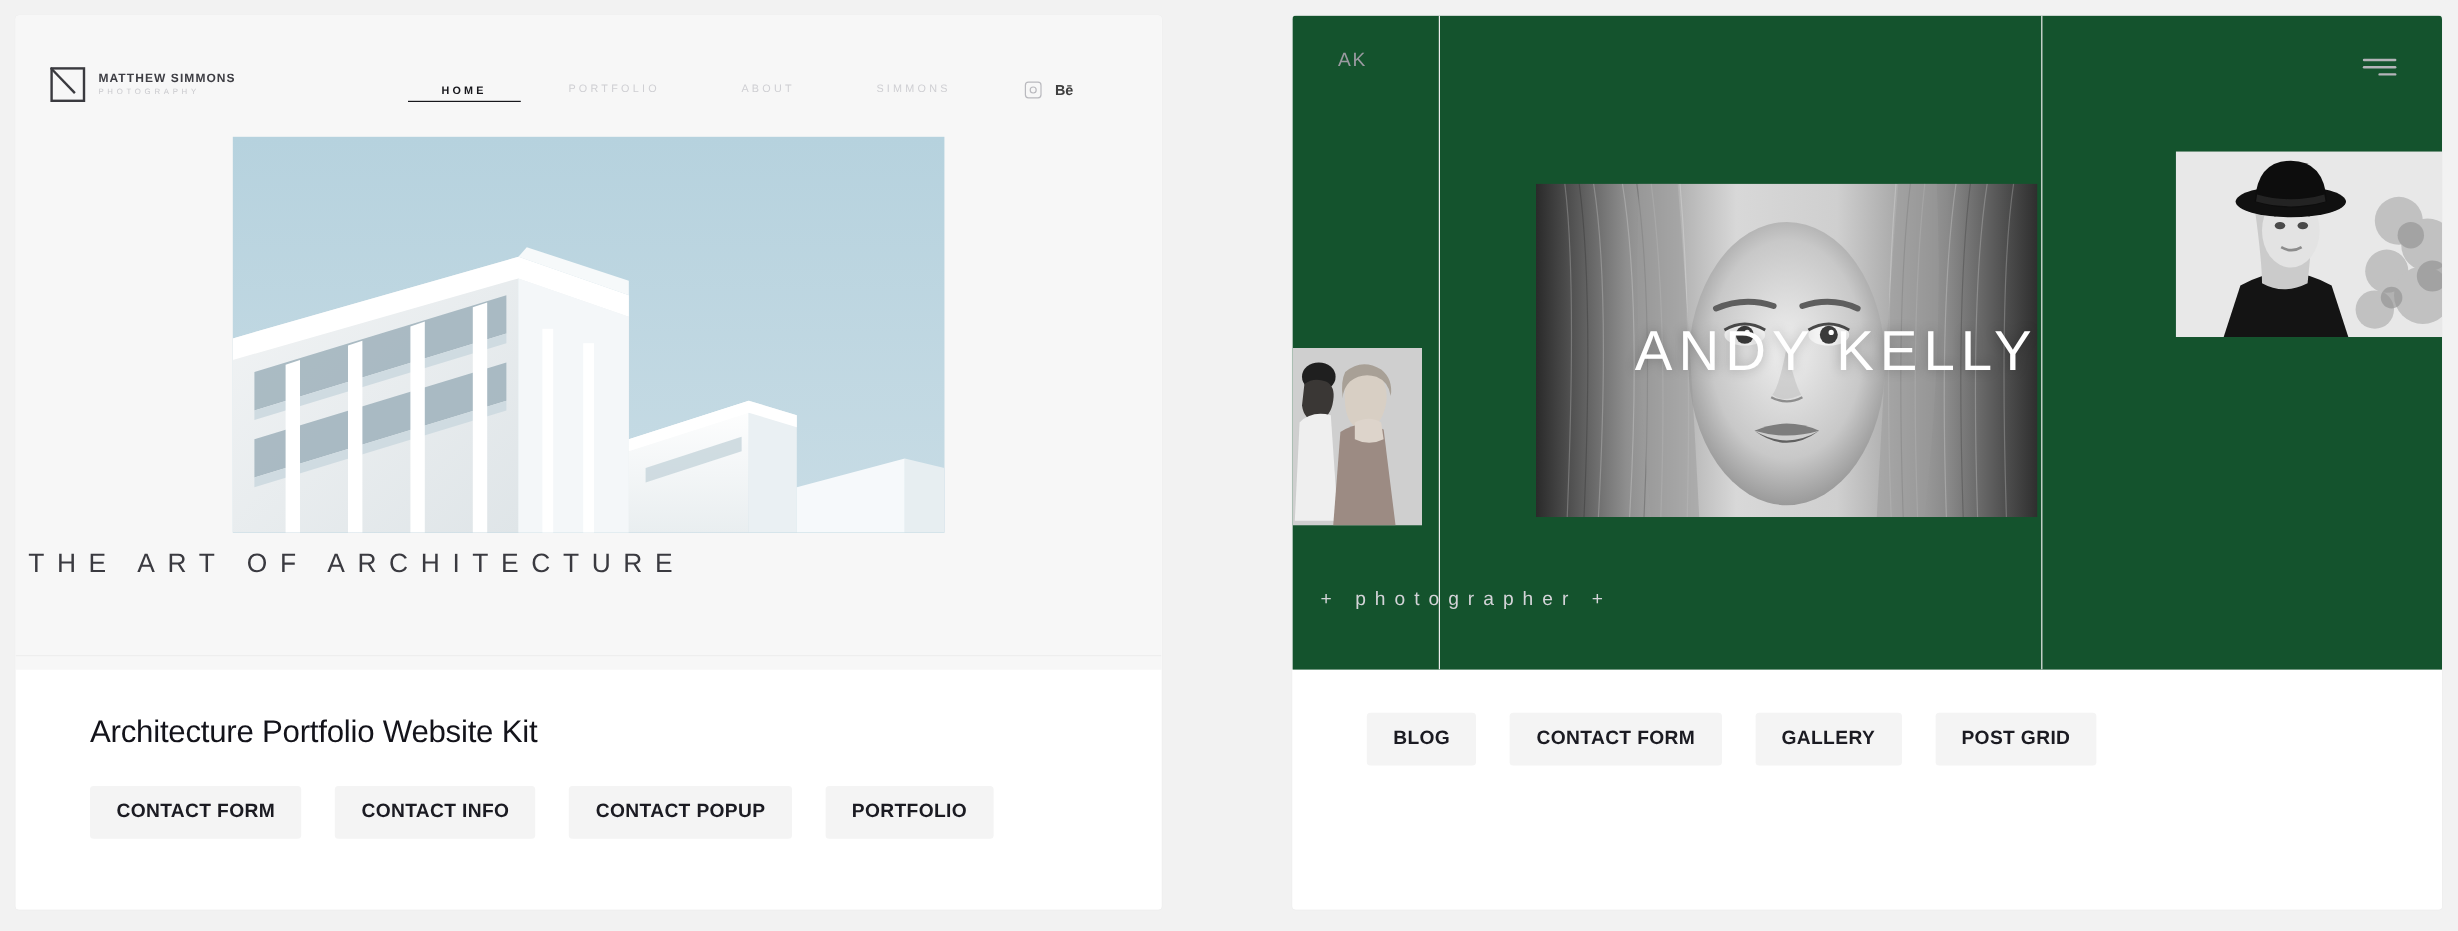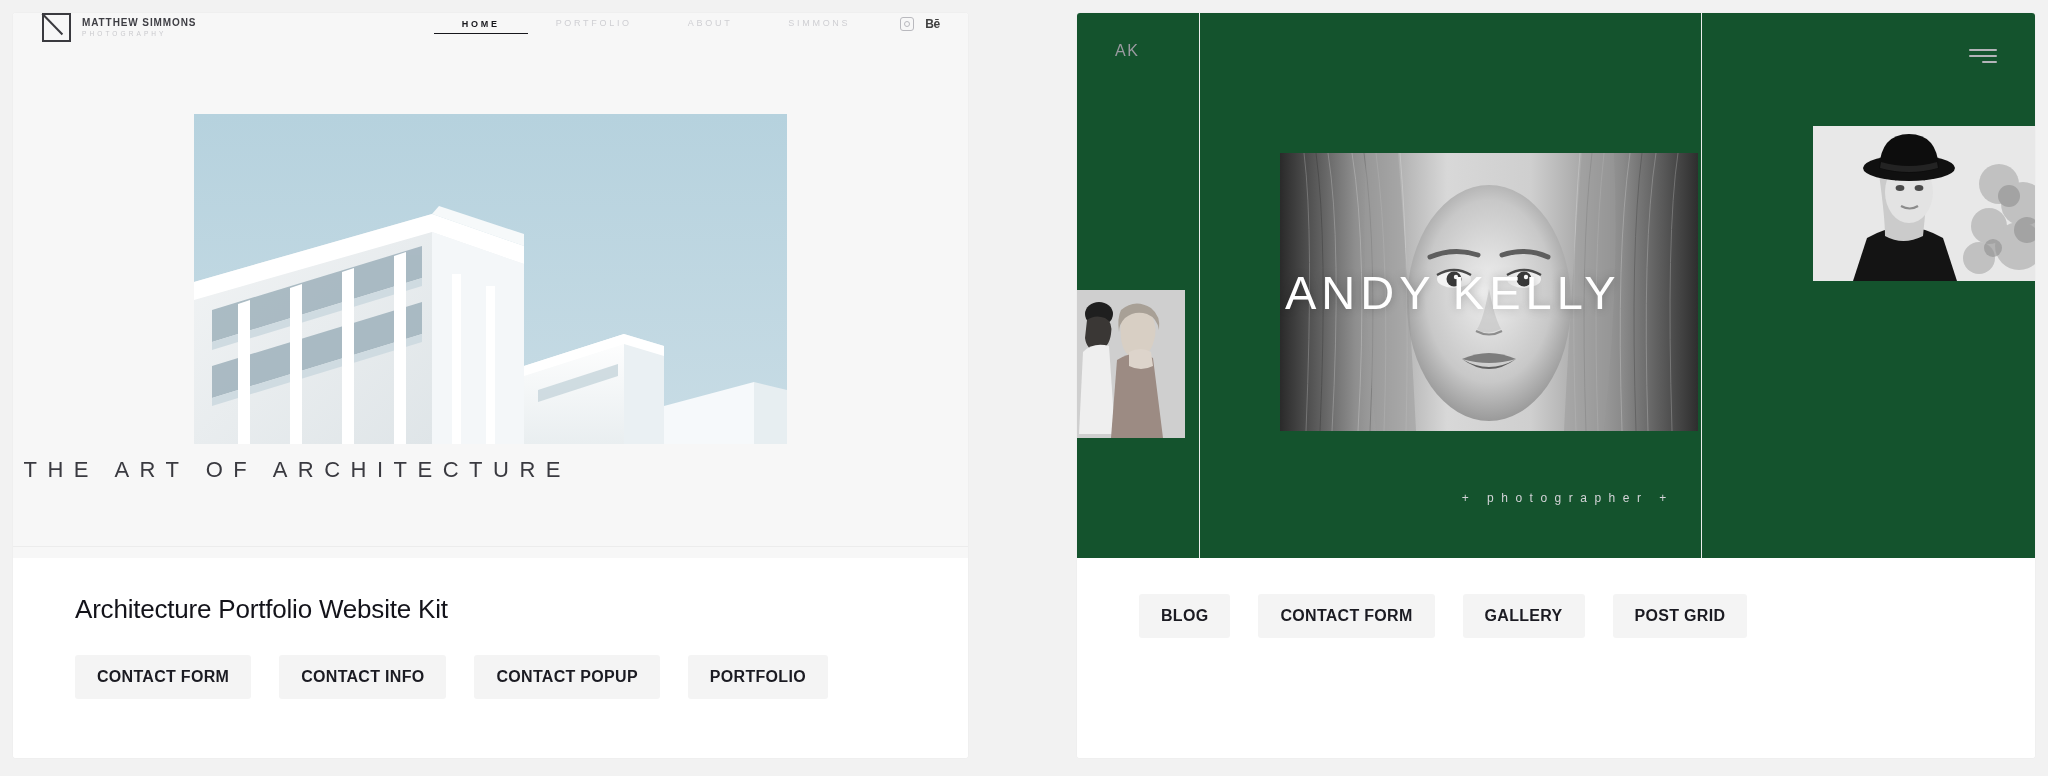--- a/index.html
+++ b/index.html
@@ -69,24 +69,24 @@
     letter-spacing: 0.3px;
     padding: 14px 22px;
     border-radius: 3px;
     white-space: nowrap;
     line-height: 1;
   }
 
   
   .ls-header {
     position: absolute;
-    left: 0; top: 0; right: 0;
+    left: 0; top: 0; right: 12px;
     height: 72px;
     display: flex;
-    align-items: flex-start;
+    align-items: flex-end;
   }
   .ls-logo {
     display: flex;
     align-items: center;
     gap: 11px;
     margin-left: 29px;
   }
   .ls-logo-mark {
     width: 25px; height: 25px;
     border: 2px solid #3a3a3f;
@@ -112,24 +112,24 @@
     line-height: 1;
   }
   .ls-logo-sub {
     font-size: 6.5px;
     letter-spacing: 3.1px;
     color: #c9c9cd;
     line-height: 1;
   }
   .ls-nav {
     margin-left: auto;
-    margin-right: 28px;
+    margin-right: 62px;
     display: flex;
     align-items: center;
-    gap: 0;
+    gap: 12px;
   }
   .ls-nav a {
     font-size: 9px;
     letter-spacing: 2.7px;
     color: #cfcfd3;
     text-decoration: none;
     padding: 6px 28px;
     line-height: 1;
   }
   .ls-nav a.active {
@@ -240,35 +240,34 @@
   .ps-img svg { display: block; width: 100%; height: 100%; }
   .ps-img-left   { left: 0px;   top: 277px; width: 108px; height: 148px; }
   .ps-img-center { left: 203px; top: 140px; width: 418px; height: 278px; }
   .ps-img-right  { left: 736px; top: 113px; width: 222px; height: 155px; }
 
   .ps-name {
     position: absolute;
     left: 0; right: 0;
     top: 50%;
     transform: translateY(-50%);
-    text-align: left;
+    text-align: right;
     color: #ffffff;
     font-size: 47px;
     letter-spacing: 5px;
     font-weight: 300;
     text-shadow: 0 0 10px rgba(0,0,0,0.25);
     text-indent: 5px;
     white-space: nowrap;
   }
   .ps-sub {
     position: absolute;
     left: 16px; right: 0;
     top: 478px;
-    text-align: center;
-    font-size: 12px;
+    font-size: 16px;
     letter-spacing: 7.5px;
     color: #d4d4d8;
     text-indent: 7.5px;
   }
 </style>
 </head>
 <body>
 
 <div class="board">
 

